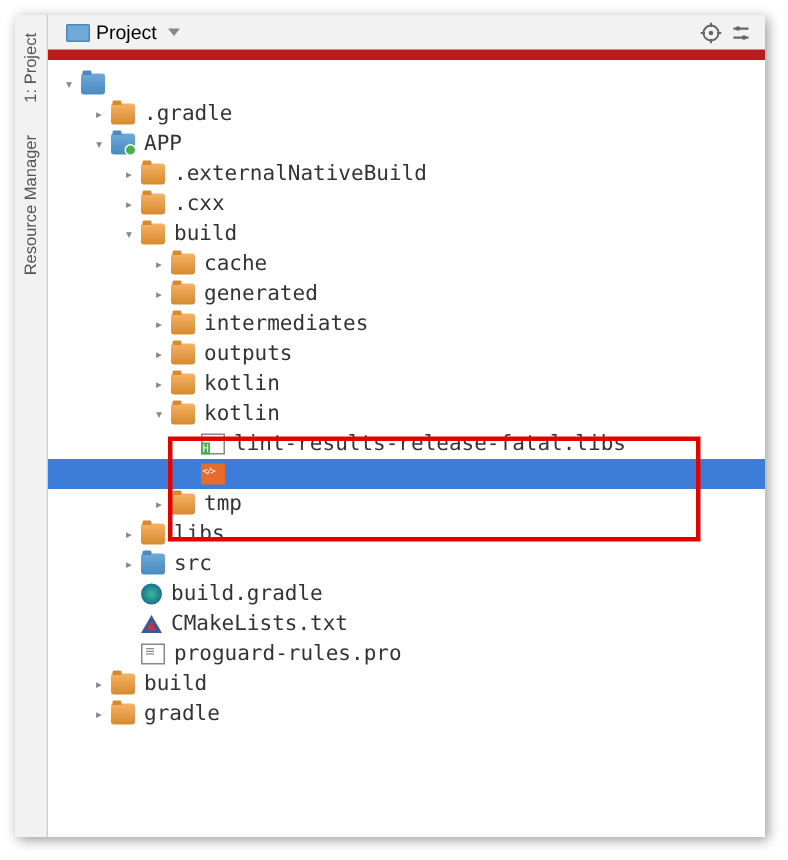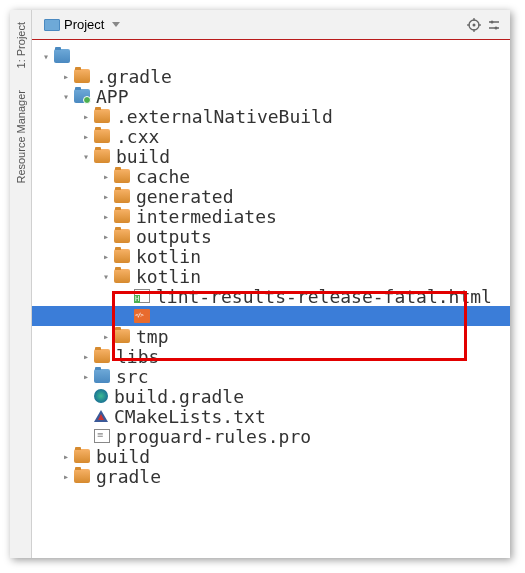--- a/index.html
+++ b/index.html
@@ -43,21 +43,21 @@
       white-space: nowrap;
     }
     .content {
       flex: 1;
       display: flex;
       flex-direction: column;
     }
     .toolbar {
       height: 30px;
       background: #f2f2f2;
-      border-bottom: 1px solid #b91c1c;
+      border-bottom: 7px solid #b91c1c;
       display: flex;
       align-items: center;
       padding: 0 6px;
     }
     .project-selector {
       display: flex;
       align-items: center;
       gap: 4px;
       padding: 2px 6px;
       cursor: pointer;
@@ -85,21 +85,21 @@
       justify-content: center;
       cursor: pointer;
       color: #666;
       font-size: 14px;
     }
     .tree {
       flex: 1;
       overflow: auto;
       padding: 6px 0;
       font-family: Consolas, Menlo, monospace;
-      font-size: 18px;
+      font-size: 14px;
       position: relative;
     }
     .tree-row {
       display: flex;
       align-items: center;
       height: 20px;
       padding-left: 8px;
       cursor: pointer;
       white-space: nowrap;
     }
@@ -348,21 +348,21 @@
         <div class="tree-row">
           <span class="indent" style="width: 60px;"></span>
           <span class="chevron down"></span>
           <span class="icon folder-orange"></span>
           <span class="label">kotlin</span>
         </div>
         <div class="tree-row">
           <span class="indent" style="width: 80px;"></span>
           <span class="chevron none"></span>
           <span class="icon file-html"></span>
-          <span class="label">lint-results-release-fatal.html</span>
+          <span class="label">lint-results-release-fatal.libs</span>
         </div>
         <div class="tree-row selected">
           <span class="indent" style="width: 80px;"></span>
           <span class="chevron none"></span>
           <span class="icon file-xml"></span>
         </div>
         <div class="tree-row">
           <span class="indent" style="width: 60px;"></span>
           <span class="chevron right"></span>
           <span class="icon folder-orange"></span>

